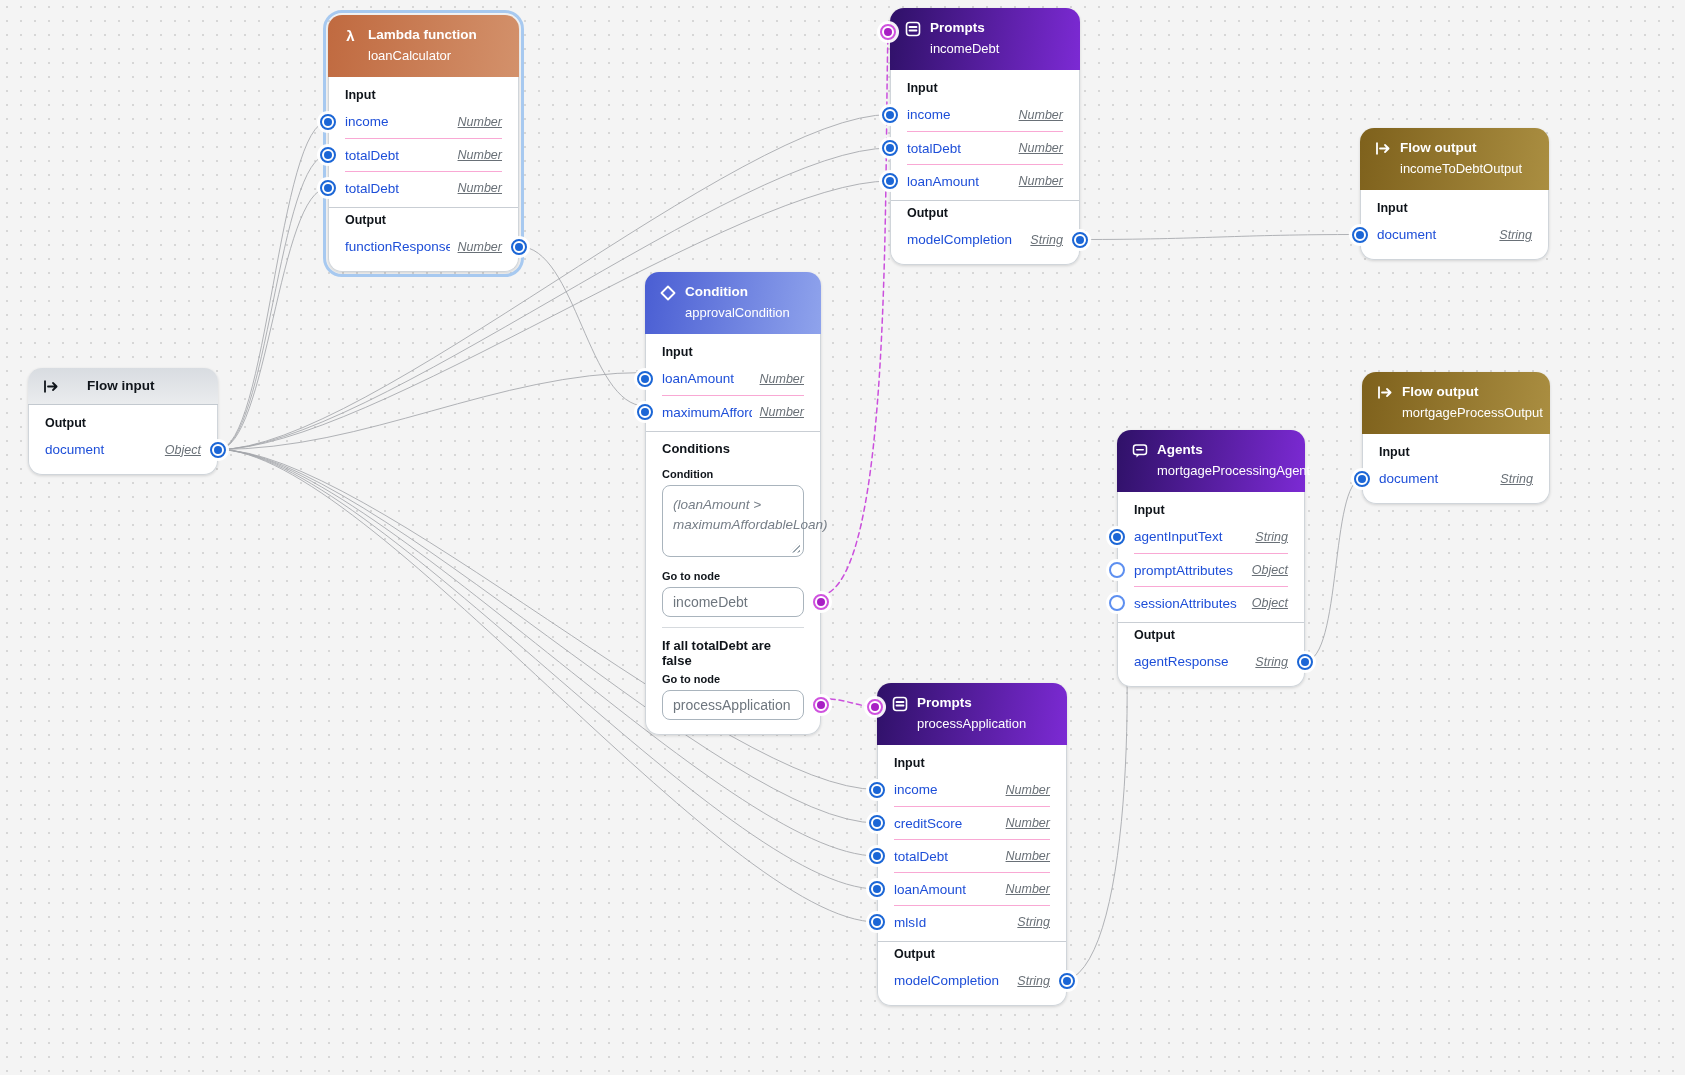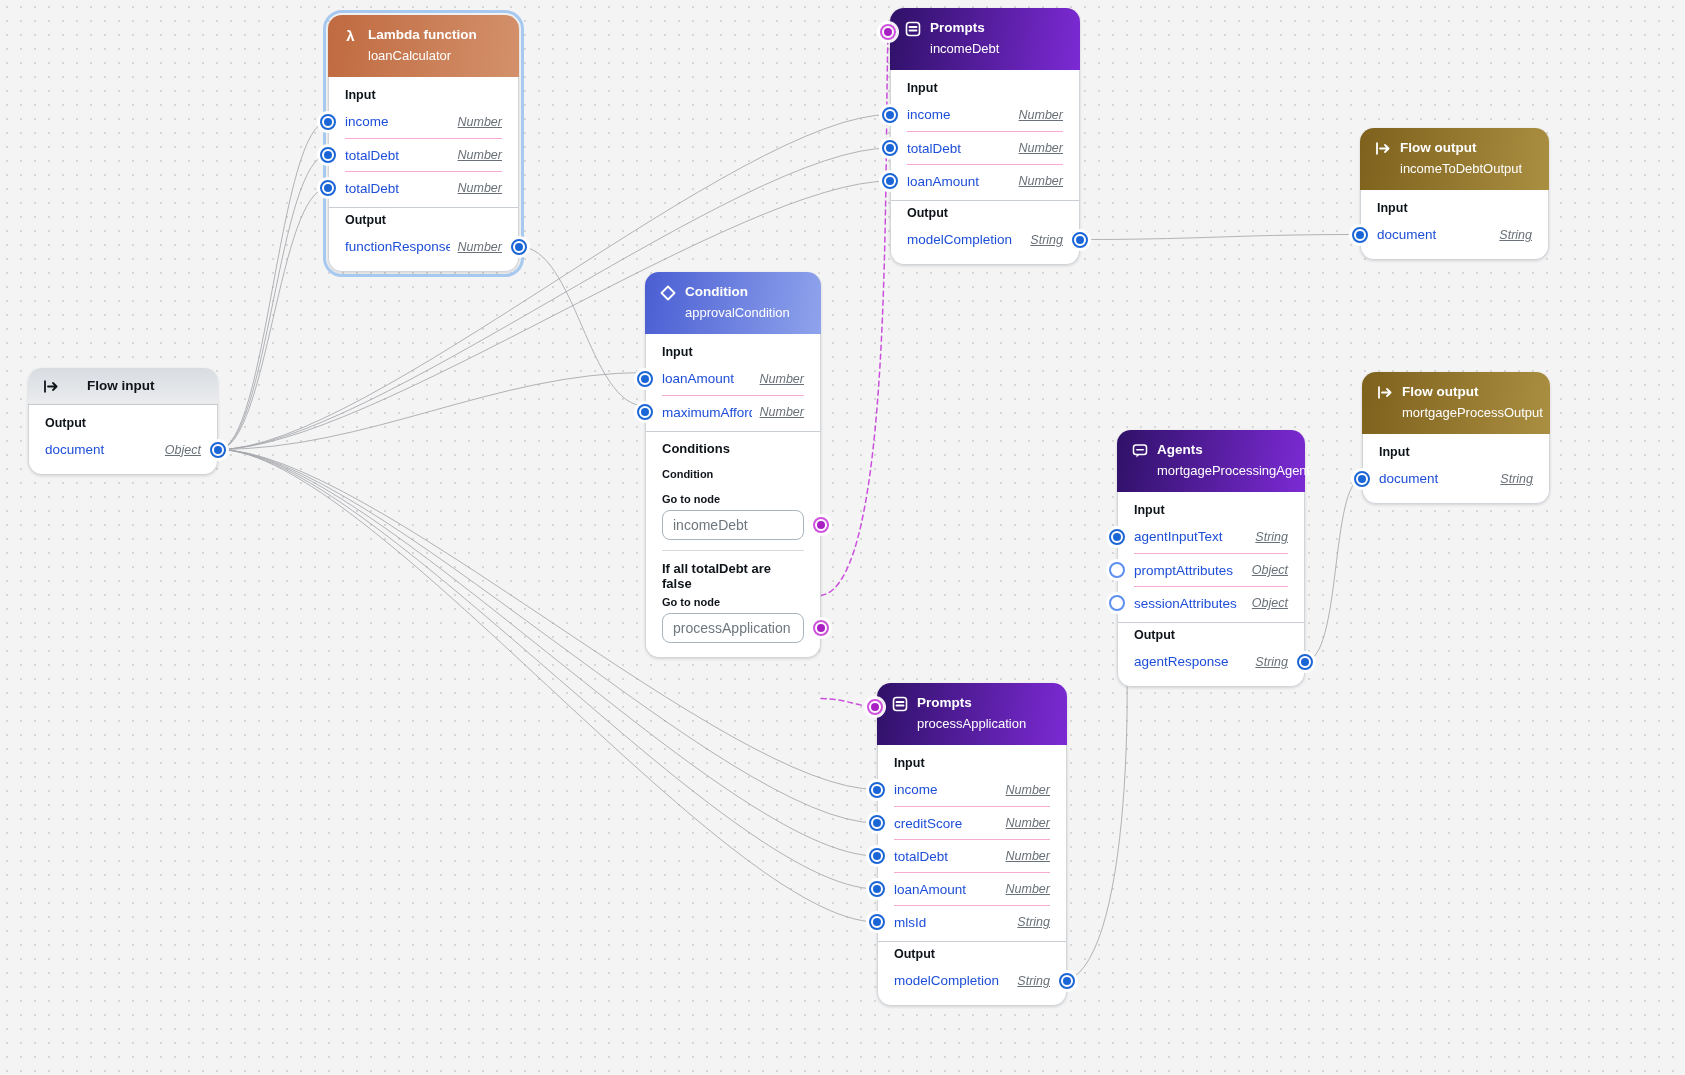--- a/index.html
+++ b/index.html
@@ -242,20 +242,21 @@
       </div>
       <div class="row">
         <span class="port pl pc"></span>
         <span class="fname">maximumAfforda...</span>
         <span class="ftype">Number</span>
       </div>
     </div>
     <div class="sec-div"></div>
     <div class="sec-label" style="font-size:13px; padding-top:9px;">Conditions</div>
     <div class="mini-label">Condition</div>
+    <div class="cond-box">(loanAmount &gt; maximumAffordableLoan)</div>
     <div class="mini-label" style="margin-top:13px;">Go to node</div>
     <div class="field">
       <div class="tfield">incomeDebt</div>
       <span class="port pr pm"></span>
     </div>
     <div class="sec-div inset"></div>
     <div class="sec-label" style="font-size:13px; padding-top:8px;">If all totalDebt are false</div>
     <div class="mini-label" style="margin-top:2px;">Go to node</div>
     <div class="field" style="margin-bottom:6px;">
       <div class="tfield">processApplication</div>

